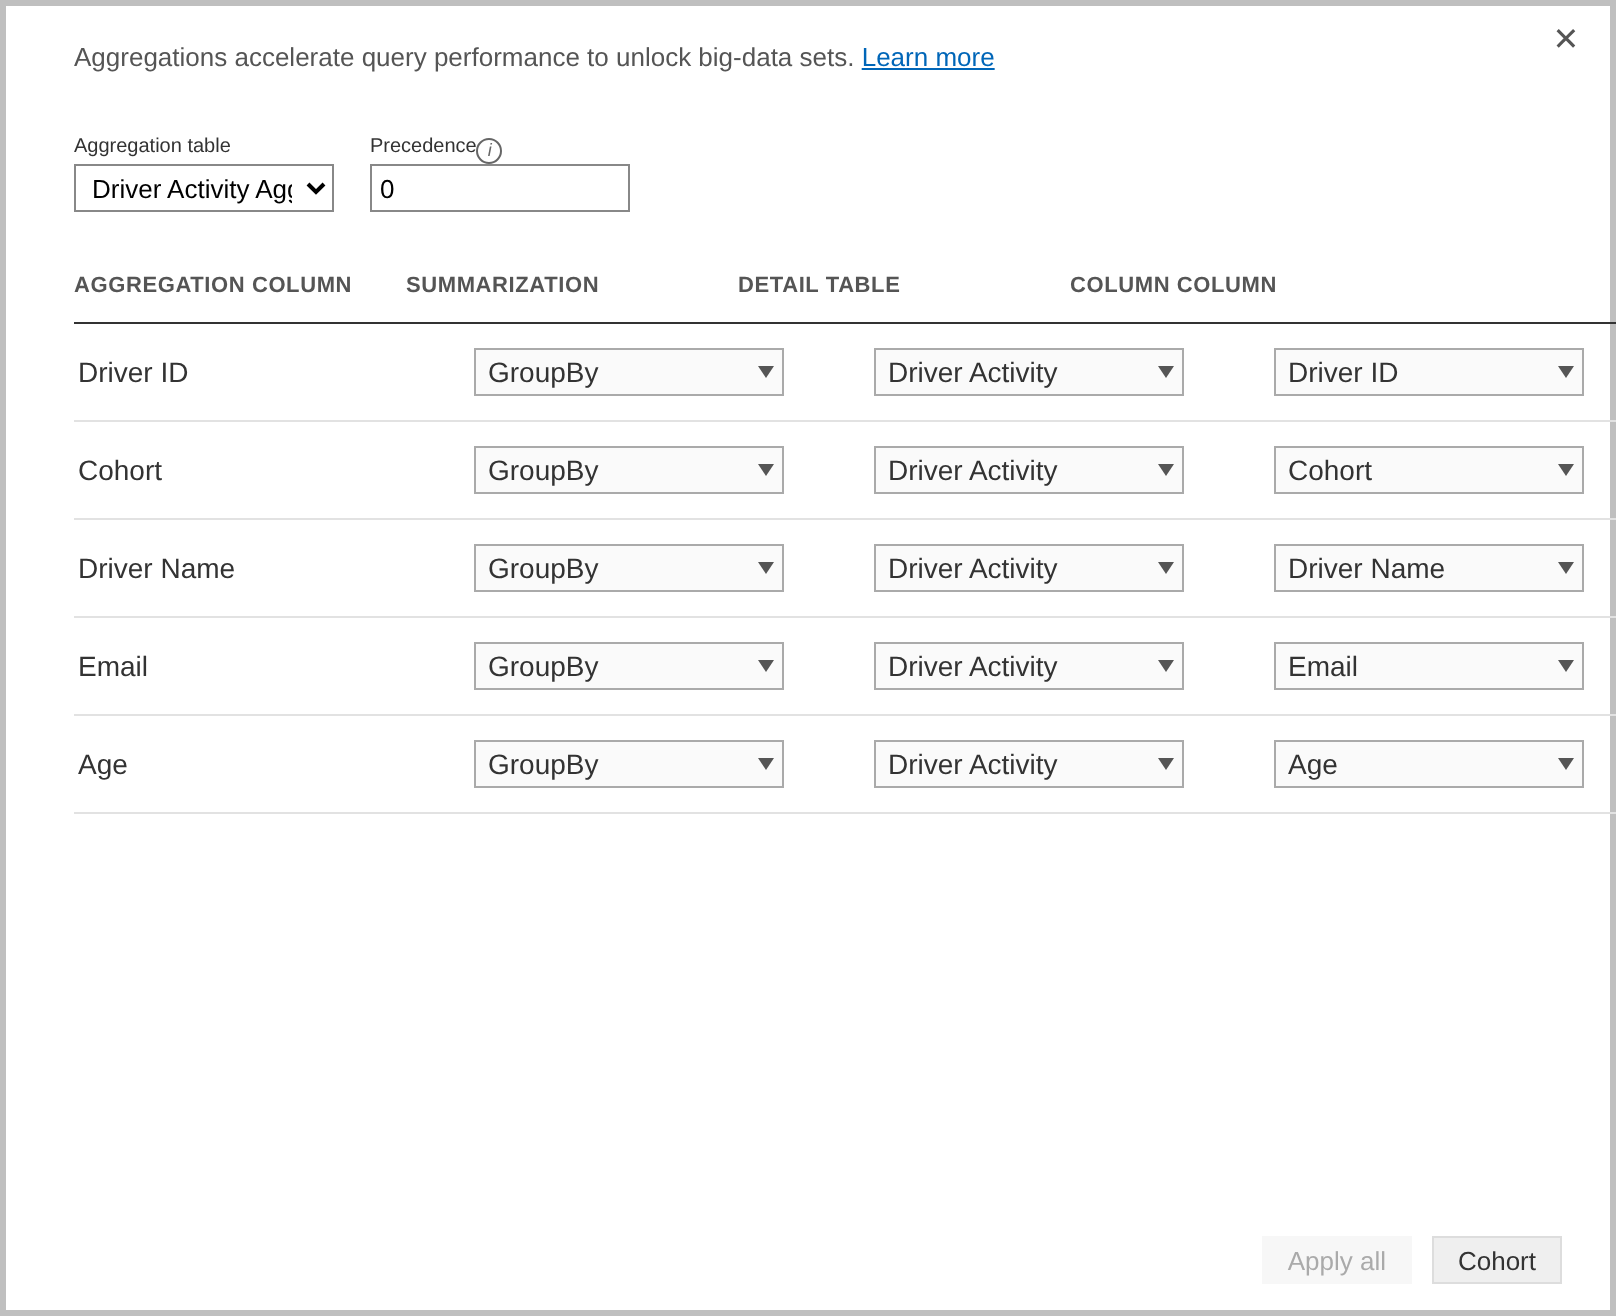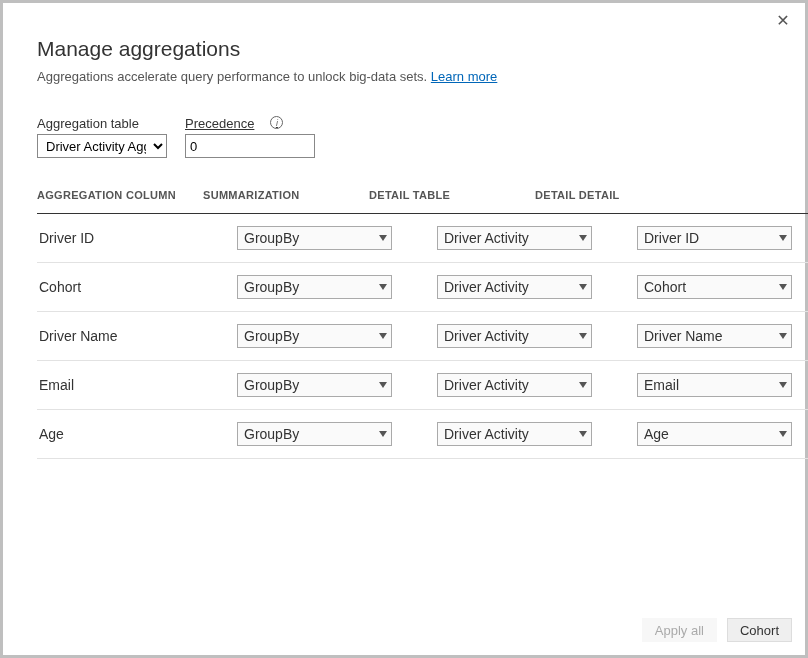--- a/index.html
+++ b/index.html
@@ -42,25 +42,25 @@
   }
   .subtext {
     font-size: 13px;
     color: #555;
     margin-bottom: 32px;
   }
   .subtext a { color: #0066b8; text-decoration: underline; }
   .top-controls { display: flex; gap: 18px; margin-bottom: 18px; }
   .ctrl label {
     display: block;
-    font-size: 13px;
+    font-size: 10px;
     color: #333;
     margin-bottom: 3px;
   }
-  .ctrl .label-row { display: flex; align-items: flex-start; gap: 16px; text-decoration: underline; }
+  .ctrl .label-row { display: flex; align-items: center; gap: 0; }
   .info-icon {
     display: inline-flex;
     width: 13px; height: 13px;
     border: 1px solid #666;
     border-radius: 50%;
     font-size: 9px;
     color: #666;
     align-items: center; justify-content: center;
     font-style: italic;
   }
@@ -162,21 +162,21 @@
     top: 14px; left: 1px;
     width: 12px; height: 120px;
     background: #c8c8c8;
   }
   .footer {
     height: 50px;
     display: flex;
     justify-content: flex-end;
     align-items: center;
     gap: 10px;
-    padding-right: 13px;
+    padding-right: 24px;
   }
   .btn {
     height: 24px;
     padding: 0 12px;
     font-size: 13px;
     border: 1px solid transparent;
     background: #f0f0f0;
     cursor: pointer;
   }
   .btn.disabled { color: #aaa; background: #f7f7f7; cursor: default; }
@@ -184,21 +184,20 @@
 </style>
 </head>
 <body>
 
 <div class="dialog">
 
   <div class="close-x">✕</div>
 
   <div class="content">
 
-    <h1>Manage aggregations</h1>
 
     <div class="subtext">
       <span>Aggregations accelerate query performance to unlock big-data sets. </span><a href="#">Learn more</a>
     </div>
 
     <div class="top-controls">
       <div class="ctrl">
         <label>Aggregation table</label>
         <select class="native">
           <option>Driver Activity Agg</option>
@@ -213,21 +212,21 @@
       </div>
     </div>
 
     <div class="grid-wrap">
       <div class="grid">
 
         <div class="grid-header">
           <div>AGGREGATION COLUMN</div>
           <div>SUMMARIZATION</div>
           <div>DETAIL TABLE</div>
-          <div>DETAIL DETAIL</div>
+          <div>COLUMN COLUMN</div>
           <div></div>
         </div>
 
         <div id="rows-mount">
             <div class="grid-row">
               <div class="cell-text">Driver ID</div>
               <div class="dd">
                 <span>GroupBy</span>
                 <span class="caret"></span>
               </div>

